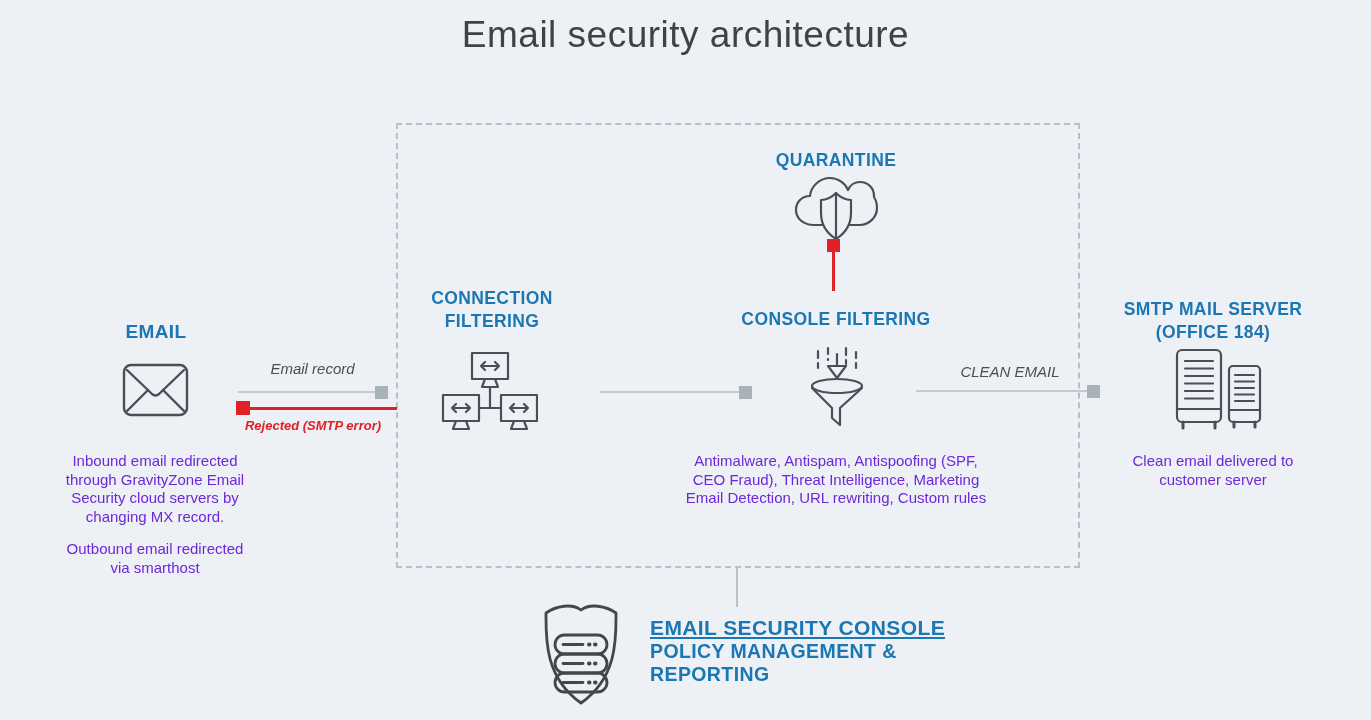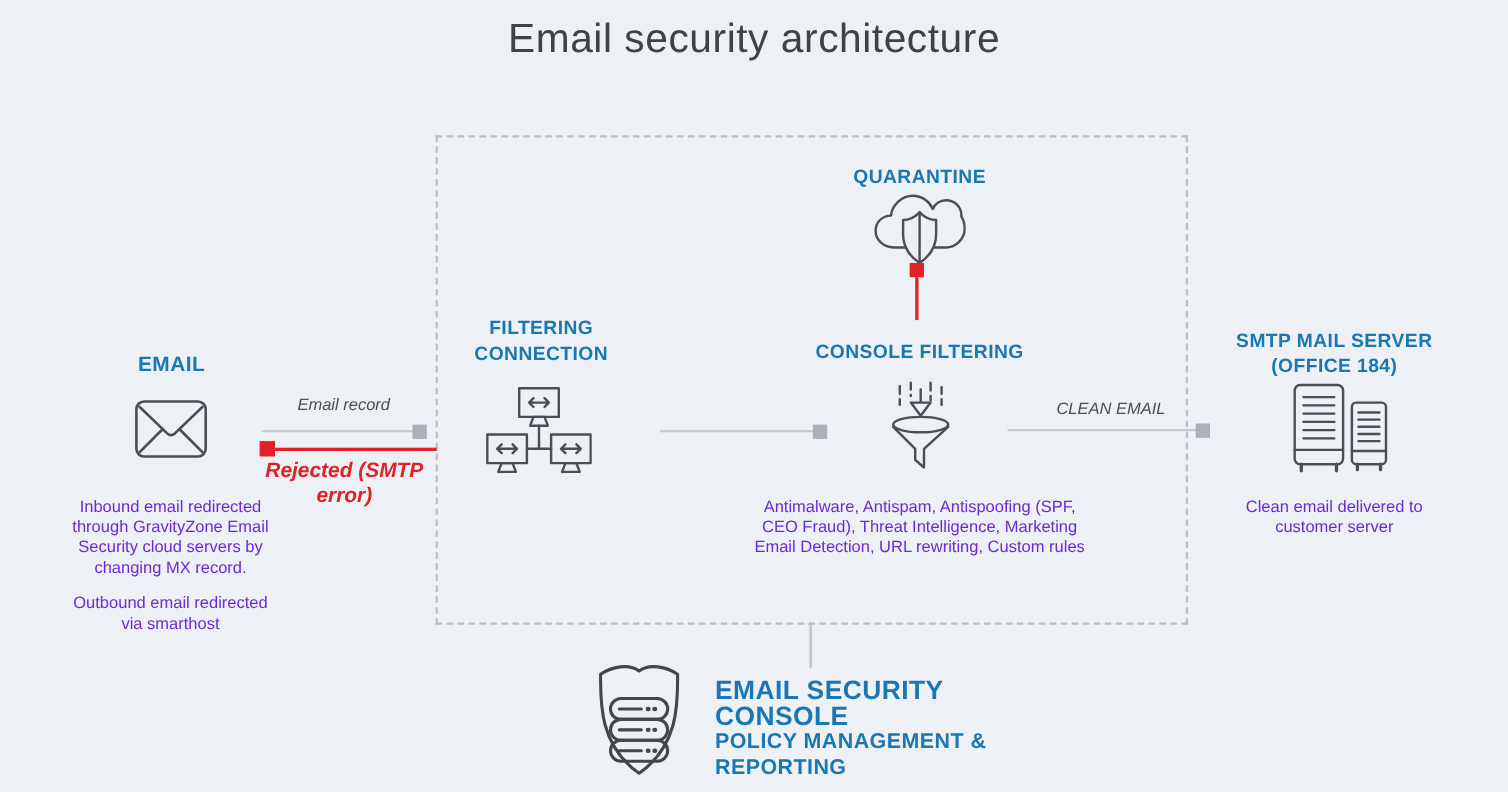--- a/index.html
+++ b/index.html
@@ -18,21 +18,21 @@
     color:#1b77b3;font-weight:bold;letter-spacing:.4px;
     font-size:17.5px;text-align:center;line-height:23px;
   }
   .body-text{
     font-size:15px;line-height:18.5px;text-align:center;color:#6d28d9;
   }
   .flow-label{
     font-size:15px;font-style:italic;color:#4b4f54;text-align:center;
   }
   .flow-label-red{
-    font-size:19px;font-style:italic;font-weight:bold;color:#e02127;text-align:center;
+    font-size:13px;font-style:italic;font-weight:bold;color:#e02127;text-align:center;
   }
   .gray-line{background:#c4cad0;height:2px;}
   .gray-square{background:#a9b2b8;width:13px;height:13px;}
   .red-line-h{background:#e02127;height:3px;}
   .red-line-v{background:#e02127;width:3px;}
   .red-square{background:#e02127;width:14px;height:14px;}
   .dashed-box{
     border:2px dashed #b9c0c7;
     left:396px;top:123px;width:680px;height:441px;
   }
@@ -77,22 +77,22 @@
       <path fill="none" d="M20 52 C9 52 2 45 2 37 C2 29 8 23 16 23 C17 13 26 5 36 5 C44 5 51 10 54 17 C56 12 61 9 66 9 C74 9 80 15 80 23 L80 24 C82 27 83 31 83 35 C83 44 75 52 66 52 Z"></path>
       <path fill="#edf1f6" d="M42 20 C46 24 52 27 57 27 L57 40 C57 52 50 61 42 66 C34 61 27 52 27 40 L27 27 C32 27 38 24 42 20 Z"></path>
       <path fill="none" d="M42 20 L42 66"></path>
     </g>
   </svg>
 
   <div class="abs red-square" style="left:827px;top:239px;width:13px;height:13px;"></div>
   <div class="abs red-line-v" style="left:832px;top:252px;height:39px;"></div>
 
   <div class="abs" style="left:402px;top:287px;width:180px;">
+    <div class="blue-label">CONNECTION</div>
     <div class="blue-label">FILTERING</div>
-    <div class="blue-label">CONNECTION</div>
   </div>
 
   <svg class="abs" style="left:441px;top:351px;" width="97" height="81" viewBox="0 0 97 81">
     <g fill="none" stroke="#4a4f55" stroke-width="2.2" stroke-linecap="round" stroke-linejoin="round">
       <rect x="31" y="2" width="36" height="26"></rect>
       <path d="M40 15 H58 M44 11 L40 15 L44 19 M54 11 L58 15 L54 19"></path>
       <path d="M44 28 L54 28 L57 36 L41 36 Z"></path>
       <path d="M49 36 L49 57"></path>
       <path d="M38 57 L60 57"></path>
       <rect x="2" y="44" width="36" height="26"></rect>
@@ -155,18 +155,18 @@
       <path d="M45 11 C36 4 20 7 10 14 C10 38 8 78 45 104 C82 78 80 38 80 14 C70 7 54 4 45 11 Z"></path>
       <rect x="19" y="36" width="52" height="19" rx="9.5"></rect>
       <rect x="19" y="55" width="52" height="19" rx="9.5"></rect>
       <rect x="19" y="74" width="52" height="19" rx="9.5"></rect>
       <path d="M27 45.5 H47 M27 64.5 H47 M27 83.5 H47"></path>
       <path d="M53 45.5 H53.5 M59 45.5 H59.5 M53 64.5 H53.5 M59 64.5 H59.5 M53 83.5 H53.5 M59 83.5 H59.5" stroke-width="4"></path>
     </g>
   </svg>
 
   <div class="abs" style="left:650px;top:616px;width:300px;">
-    <div class="blue-label" style="text-align:left;font-size:24px;line-height:23.5px;">EMAIL SECURITY CONSOLE</div>
+    <div class="blue-label" style="text-align:left;font-size:21px;line-height:23.5px;text-decoration:underline;">EMAIL SECURITY CONSOLE</div>
     <div class="blue-label" style="text-align:left;font-size:19.5px;line-height:23.5px;">POLICY MANAGEMENT &amp;</div>
     <div class="blue-label" style="text-align:left;font-size:19.5px;line-height:23.5px;">REPORTING</div>
   </div>
 
 </div>
 
 </body></html>

